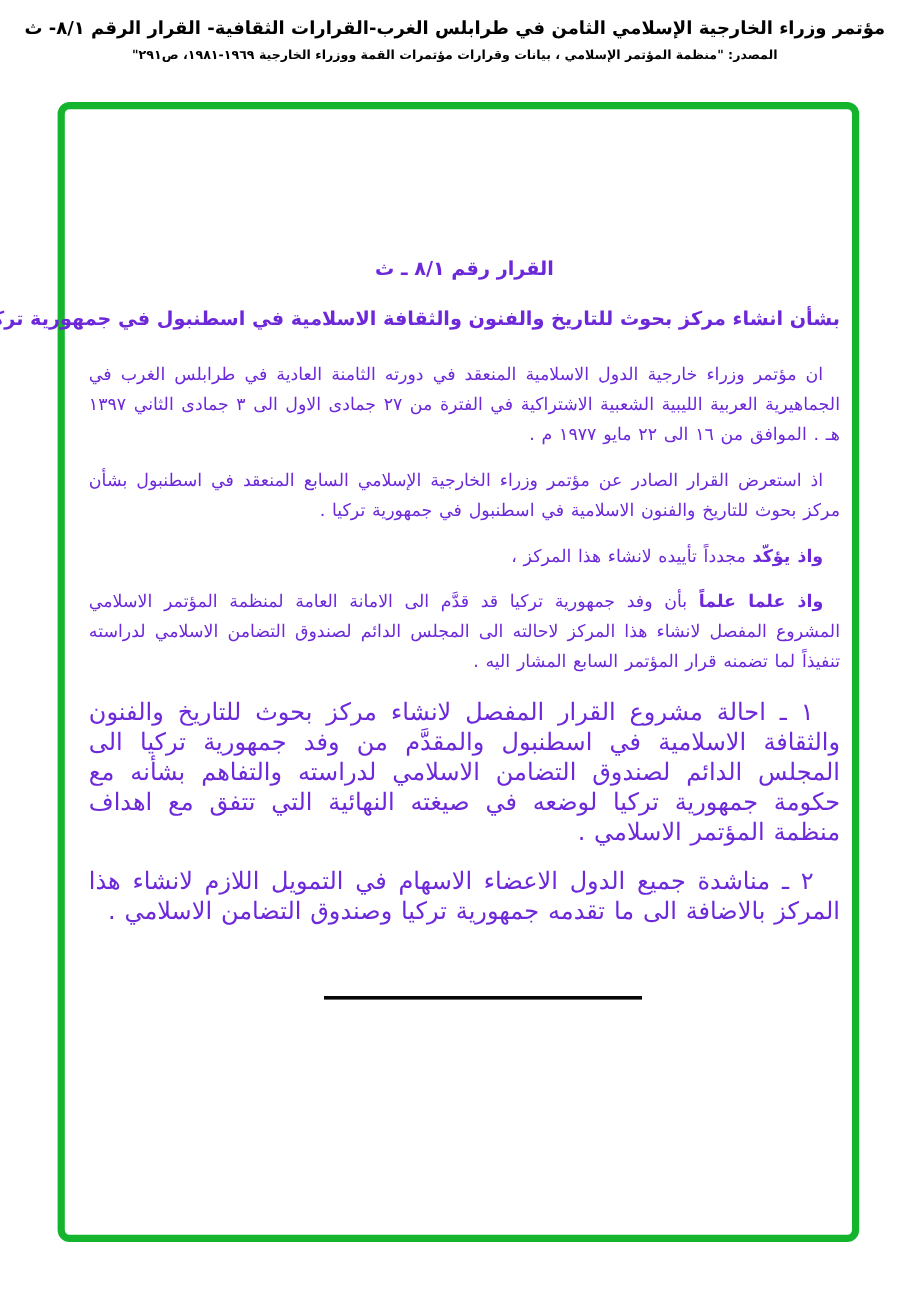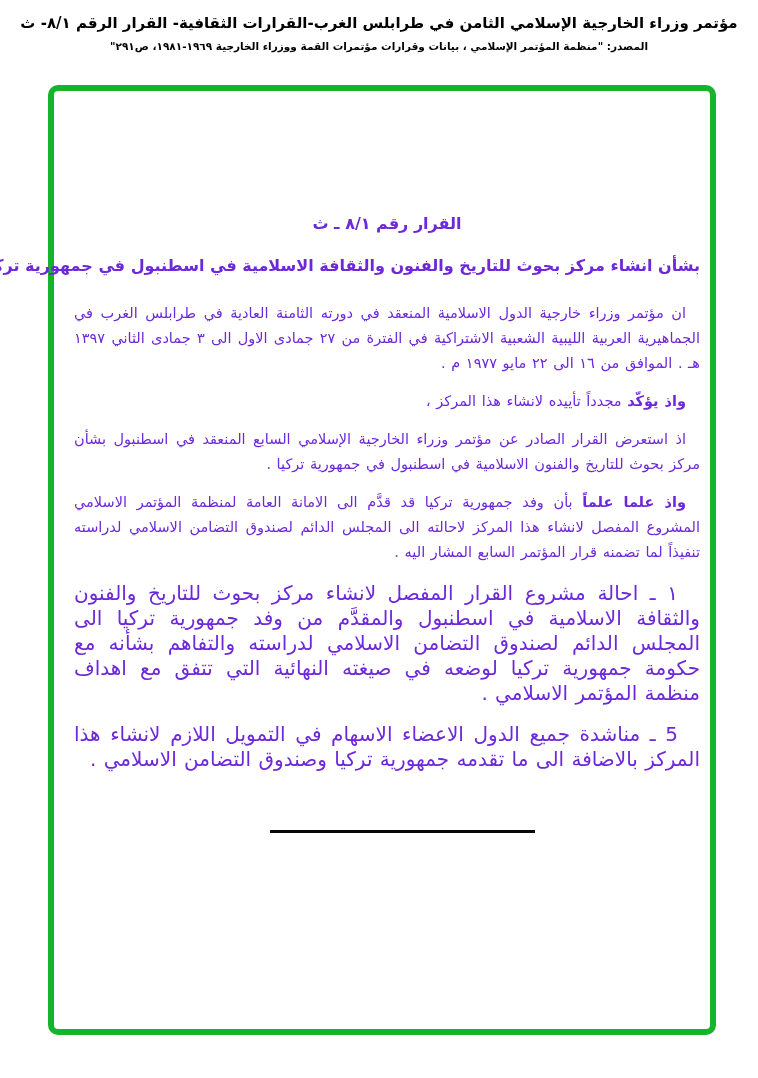--- a/index.html
+++ b/index.html
@@ -69,36 +69,36 @@
 <div class="doc-content" style="color: #6d28d9;">
 
   <p class="res-title">القرار رقم ٨/١ ـ ث</p>
 
   <p class="subject-title">بشأن انشاء مركز بحوث للتاريخ والفنون والثقافة الاسلامية في اسطنبول في جمهورية تركيا</p>
 
   <p class="body-para first-para">
     <span>ان مؤتمر وزراء خارجية الدول الاسلامية المنعقد في دورته الثامنة العادية في طرابلس الغرب في الجماهيرية العربية الليبية الشعبية الاشتراكية في الفترة من ٢٧ جمادى الاول الى ٣ جمادى الثاني ١٣٩٧ هـ . الموافق من ١٦ الى ٢٢ مايو ١٩٧٧ م .</span>
   </p>
 
+  <p class="body-para">
+    <span>اذ استعرض القرار الصادر عن مؤتمر وزراء الخارجية الإسلامي السابع المنعقد في اسطنبول بشأن مركز بحوث للتاريخ والفنون الاسلامية في اسطنبول في جمهورية تركيا .</span>
+  </p>
+
   <p class="body-para single-line">
     <span class="lead">واذ يؤكّد</span><span> مجدداً تأييده لانشاء هذا المركز ،</span>
-  </p>
-
-  <p class="body-para">
-    <span>اذ استعرض القرار الصادر عن مؤتمر وزراء الخارجية الإسلامي السابع المنعقد في اسطنبول بشأن مركز بحوث للتاريخ والفنون الاسلامية في اسطنبول في جمهورية تركيا .</span>
   </p>
 
   <p class="body-para">
     <span class="lead">واذ علما علماً</span><span> بأن وفد جمهورية تركيا قد قدَّم الى الامانة العامة لمنظمة المؤتمر الاسلامي المشروع المفصل لانشاء هذا المركز لاحالته الى المجلس الدائم لصندوق التضامن الاسلامي لدراسته تنفيذاً لما تضمنه قرار المؤتمر السابع المشار اليه .</span>
   </p>
 
 
   <p class="decree-item">
     <span class="item-number">١ ـ </span><span>احالة مشروع القرار المفصل لانشاء مركز بحوث للتاريخ والفنون والثقافة الاسلامية في اسطنبول والمقدَّم من وفد جمهورية تركيا الى المجلس الدائم لصندوق التضامن الاسلامي لدراسته والتفاهم بشأنه مع حكومة جمهورية تركيا لوضعه في صيغته النهائية التي تتفق مع اهداف منظمة المؤتمر الاسلامي .</span>
   </p>
 
   <p class="decree-item">
-    <span class="item-number">5 ـ </span><span>مناشدة جميع الدول الاعضاء الاسهام في التمويل اللازم لانشاء هذا المركز بالاضافة الى ما تقدمه جمهورية تركيا وصندوق التضامن الاسلامي .</span>
+    <span class="item-number">٢ ـ </span><span>مناشدة جميع الدول الاعضاء الاسهام في التمويل اللازم لانشاء هذا المركز بالاضافة الى ما تقدمه جمهورية تركيا وصندوق التضامن الاسلامي .</span>
   </p>
 
   <div class="divider-line"></div>
 
 </div>
 
 </body></html>

